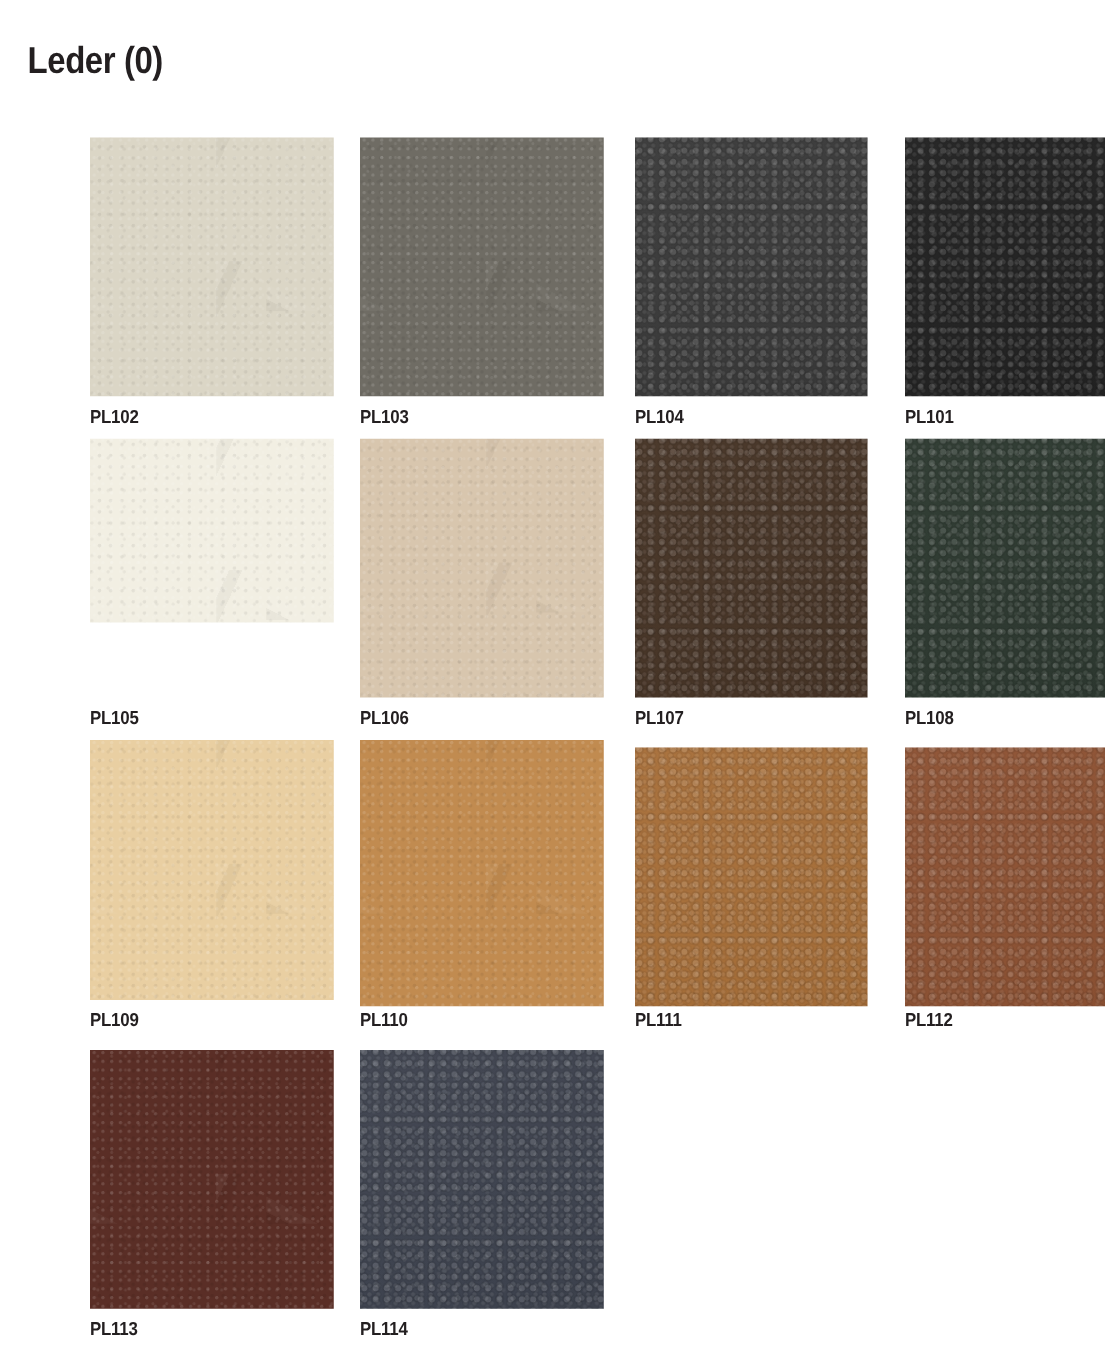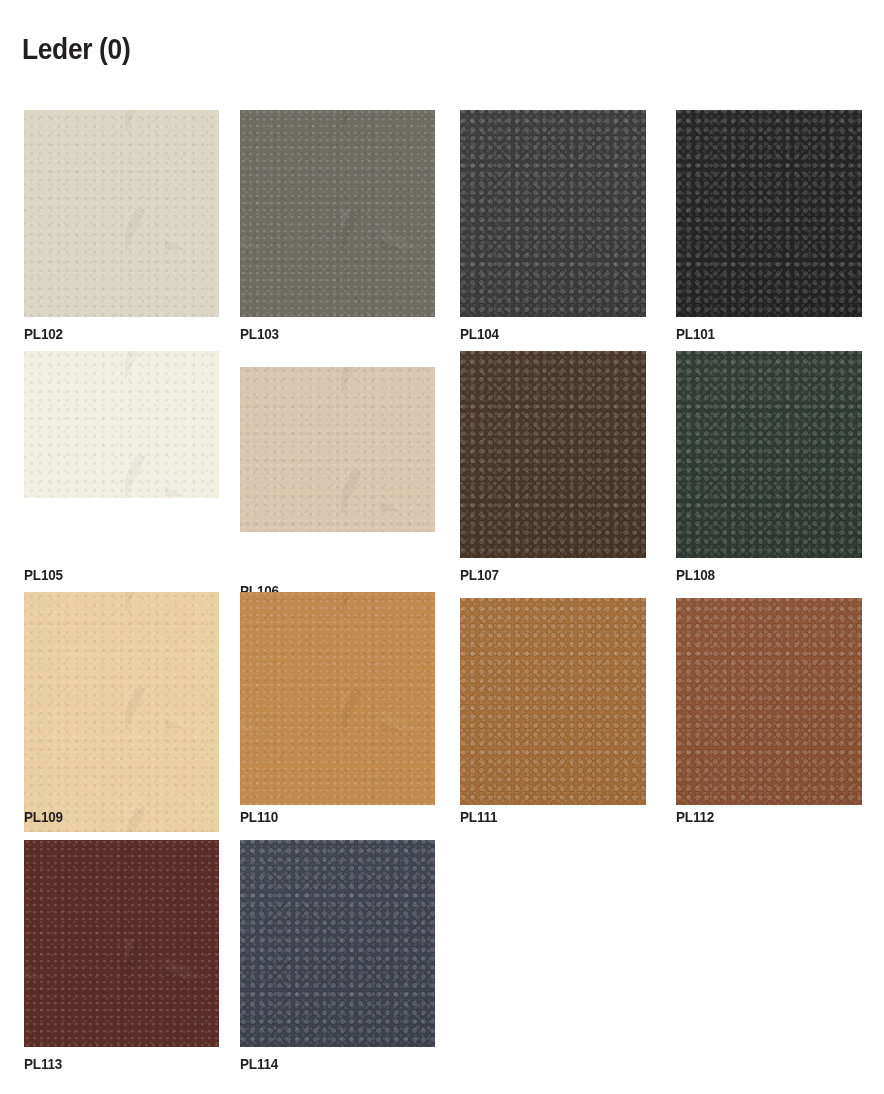--- a/index.html
+++ b/index.html
@@ -44,20 +44,21 @@
   .swatch-grid {
     position: absolute;
     left: 0;
     top: 0;
     width: 884px;
     height: 1094px;
   }
 
   .swatch-cell {
     position: absolute;
+    margin-left: 48px;
   }
 
   .swatch-chip {
     position: relative;
     width: 100%;
     height: 100%;
     overflow: hidden;
     background-repeat: repeat;
   }
 
@@ -145,33 +146,33 @@
         <div class="swatch-label" style="top: 215px;">PL104</div>
       </div>
       <div class="swatch-cell" style="left: 676px; top: 110px; width: 186px; height: 207px;">
         <div class="swatch-chip grain-pebble" style="background-color: rgb(35, 35, 35);"></div>
         <div class="swatch-label" style="top: 215px;">PL101</div>
       </div>
       <div class="swatch-cell" style="left: 24px; top: 351px; width: 195px; height: 147px; border-radius: 31px;">
         <div class="swatch-chip grain-smooth" style="background-color: rgb(242, 239, 227);"></div>
         <div class="swatch-label" style="top: 215px;">PL105</div>
       </div>
-      <div class="swatch-cell" style="left: 240px; top: 367px; width: 195px; height: 165px;">
+      <div class="swatch-cell" style="left: 240px; top: 351px; width: 195px; height: 207px;">
         <div class="swatch-chip grain-smooth" style="background-color: rgb(216, 198, 174);"></div>
         <div class="swatch-label" style="top: 215px;">PL106</div>
       </div>
       <div class="swatch-cell" style="left: 460px; top: 351px; width: 186px; height: 207px; text-align: right;">
         <div class="swatch-chip grain-pebble" style="background-color: rgb(72, 53, 39);"></div>
         <div class="swatch-label" style="top: 215px;">PL107</div>
       </div>
       <div class="swatch-cell" style="left: 676px; top: 351px; width: 186px; height: 207px; text-align: right;">
         <div class="swatch-chip grain-pebble" style="background-color: rgb(46, 58, 49);"></div>
         <div class="swatch-label" style="top: 215px;">PL108</div>
       </div>
-      <div class="swatch-cell" style="left: 24px; top: 592px; width: 195px; height: 240px;">
+      <div class="swatch-cell" style="left: 24px; top: 592px; width: 195px; height: 208px;">
         <div class="swatch-chip grain-smooth" style="background-color: rgb(233, 207, 162);"></div>
         <div class="swatch-label" style="top: 216px;">PL109</div>
       </div>
       <div class="swatch-cell" style="left: 240px; top: 592px; width: 195px; height: 213px;">
         <div class="swatch-chip grain-smooth" style="background-color: rgb(193, 139, 80);"></div>
         <div class="swatch-label" style="top: 216px;">PL110</div>
       </div>
       <div class="swatch-cell" style="left: 460px; top: 598px; width: 186px; height: 207px;">
         <div class="swatch-chip grain-pebble" style="background-color: rgb(169, 112, 58);"></div>
         <div class="swatch-label" style="top: 210px;">PL111</div>

